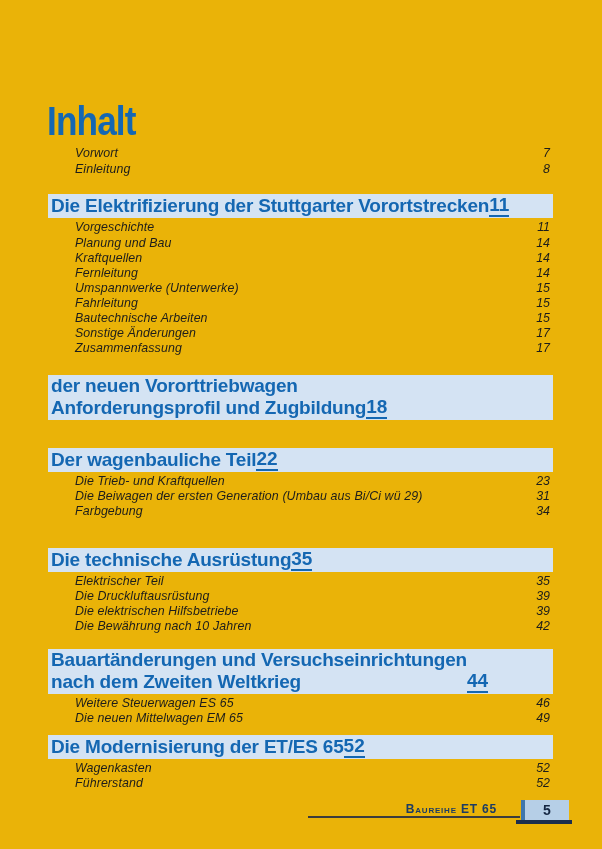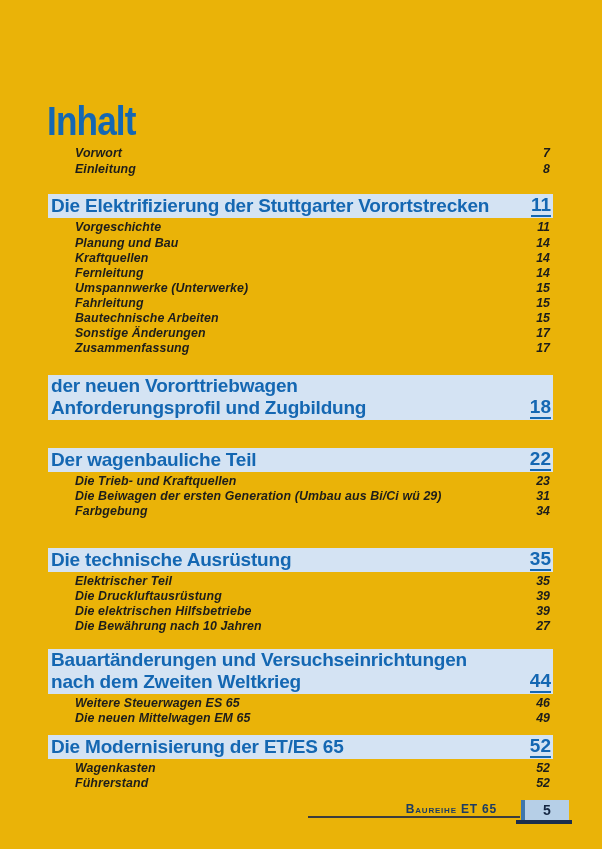--- a/index.html
+++ b/index.html
@@ -32,37 +32,37 @@
     width: 505px;
     padding-top: 146px;
     box-sizing: content-box;
   }
   
   .row {
     display: flex;
     justify-content: space-between;
     align-items: baseline;
     font-size: 12.4px;
-    font-weight: bold;
+    font-weight: normal;
     font-style: italic;
     color: #1d1d1b;
     line-height: 15.4px;
     padding: 0 3px 0 27px;
   }
   .front-list .row { line-height: 15.7px; }
   .row .lbl { letter-spacing: 0.1px; }
   .section { margin-top: 28px; }
   .section:nth-of-type(1) { margin-top: 17px; }
   .section:nth-of-type(2) { margin-top: 19px; }
   .section:nth-of-type(5) { margin-top: 15px; }
   .section:nth-of-type(6) { margin-top: 9px; }
   .section-bar {
     background: #d4e3f3;
     display: flex;
-    justify-content: space-between;
+    justify-content: flex-start;
     align-items: flex-end;
     padding: 0 2px 1px 3px;
   }
   .bar-titles { color: #1467b2; }
   .bar-title-line {
     font-size: 19px;
     font-weight: bold;
     letter-spacing: -0.2px;
     line-height: 22px;
     white-space: nowrap;
@@ -226,21 +226,21 @@
             <div class="row">
               <span class="lbl">Die Druckluftausrüstung</span>
               <span class="pg">39</span>
             </div>
             <div class="row">
               <span class="lbl">Die elektrischen Hilfsbetriebe</span>
               <span class="pg">39</span>
             </div>
             <div class="row">
               <span class="lbl">Die Bewährung nach 10 Jahren</span>
-              <span class="pg">27</span>
+              <span class="pg">42</span>
             </div>
           </div>
         </div>
         <div class="section">
           <div class="section-bar">
             <div class="bar-titles">
               <div class="bar-title-line">Bauartänderungen und Versuchseinrichtungen</div>
               <div class="bar-title-line">nach dem Zweiten Weltkrieg</div>
             </div>
             <span class="bar-page">44</span>

